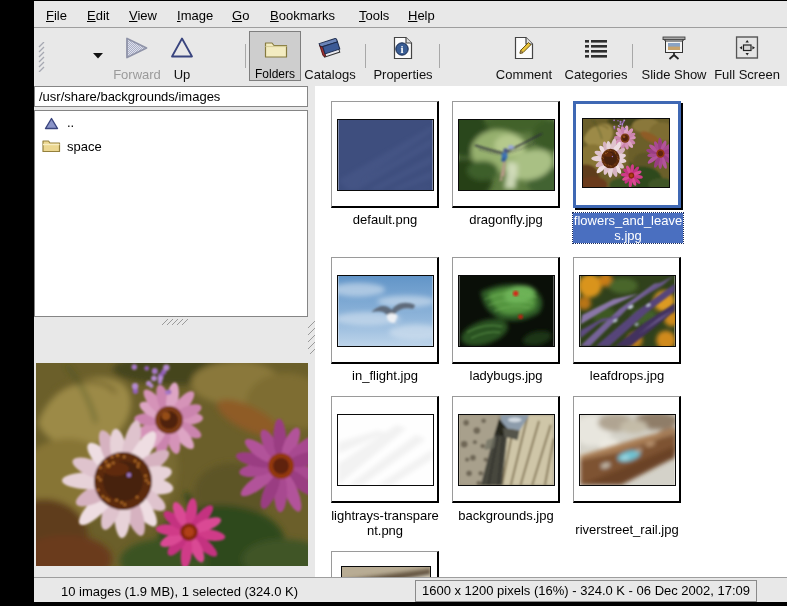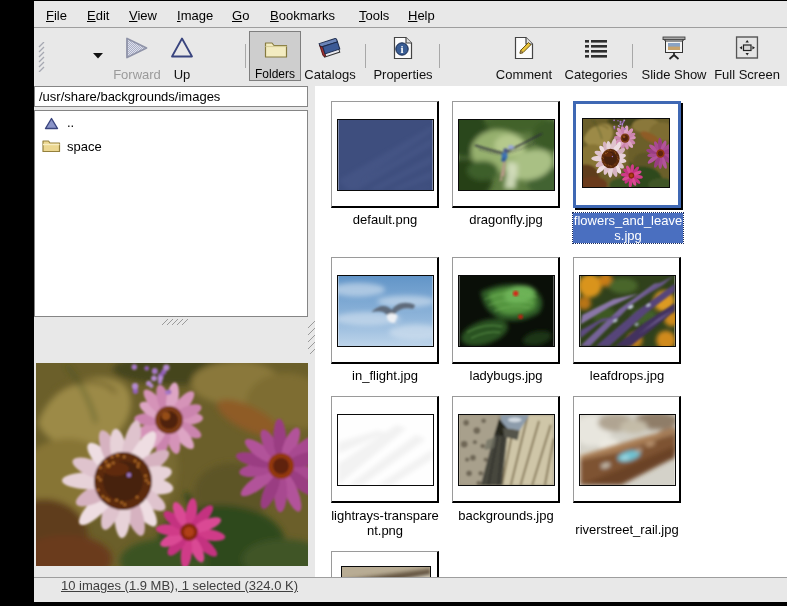--- a/index.html
+++ b/index.html
@@ -35,21 +35,21 @@
 .clabel { position:absolute; width:120px; text-align:center; font-size:13px; color:#000; line-height:15px; }
 .sel { border:3px solid #3f68b4; border-right:3px solid #3f68b4; border-bottom:3px solid #3f68b4; box-shadow:2px 2px 0 #000; }
 #sellabel { position:absolute; background:#4a6fc0; color:#fff; font-size:13px; text-align:center; line-height:15px; outline:1px dotted #1a2a5a; }
 
 #sbar { position:absolute; left:769px; top:86px; width:17px; height:492px; background:#c8c8c8; }
 .sbtn { position:absolute; left:0; width:17px; height:19px; background:#dedede; border:1px solid #636363; }
 #sthumb { position:absolute; left:0; top:20px; width:17px; height:372px; background:#dcdcdc; border:1px solid #636363; }
 #strough { position:absolute; left:0; top:392px; width:17px; height:84px; background:#ababab; }
 
 #statusbar { position:absolute; left:2px; top:577px; width:783px; height:25px; background:#e8e8e8; border-top:1px solid #9e9e9e; }
-#stext { position:absolute; left:27px; top:0; font-size:13px; color:#404040;text-decoration:underline; }
+#stext { position:absolute; left:27px; top:6px; font-size:13px; color:#000000; }
 #sbox { position:absolute; left:381px; top:2px; width:342px; height:22px; border:1px solid #8a8a8a; font-size:13px; text-align:center; padding-top:2px; color:#000; }
 </style>
 </head>
 <body>
 <div id="win">
   <div class="edge" style="left:0;top:0;width:787px;height:1px"></div>
   <div class="edge" style="left:0;top:0;width:2px;height:606px"></div>
   <div class="edge" style="left:785px;top:0;width:2px;height:606px"></div>
   <div class="edge" style="left:0;top:602px;width:787px;height:4px"></div>
   <div id="menubar">
@@ -617,14 +617,15 @@
     </div>
     <div id="strough"></div>
     <div class="sbtn" style="top:473px">
       <svg width="9" height="6" viewBox="0 0 9 6" style="position:absolute;left:3px;top:6px">
           <path d="M4.5,6 L9,0 L0,0 Z" fill="#000"></path>
         </svg>
     </div>
   </div>
   <div id="statusbar">
     <div id="stext">10 images (1.9 MB), 1 selected (324.0 K)</div>
+    <div id="sbox">1600 x 1200 pixels (16%) - 324.0 K - 06 Dec 2002, 17:09</div>
   </div>
 </div>
 
 </body></html>

